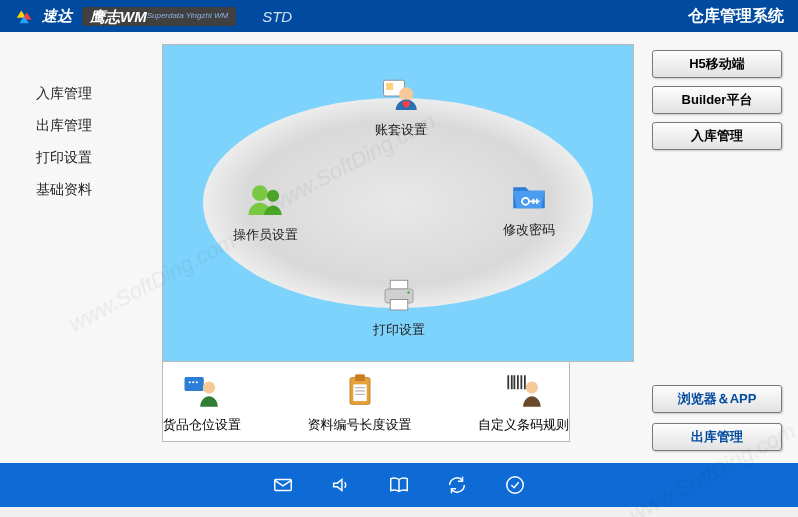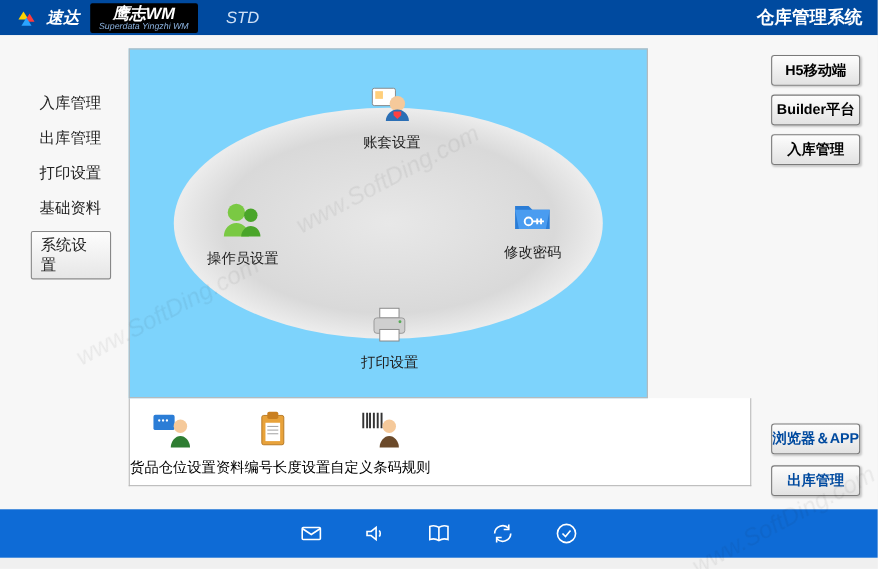--- a/index.html
+++ b/index.html
@@ -2,39 +2,39 @@
 <html><head>
 <meta charset="utf-8">
 <style>
 * { margin: 0; padding: 0; box-sizing: border-box; }
 body { font-family: "Microsoft YaHei", "SimSun", sans-serif; font-size: 13px; background: #f0f0f0; width: 798px; height: 517px; overflow: hidden; }
 
 .header { background: #004a9f; height: 32px; display: flex; align-items: center; padding: 0 14px; color: #fff; }
 .logo-block { display: flex; align-items: center; gap: 6px; }
 .logo-mark { width: 22px; height: 22px; }
 .brand { font-style: italic; font-weight: bold; font-size: 15px; }
-.sub-brand-box { background: #000000; border-radius: 2px; padding: 2px 8px; margin-left: 4px; display: flex; flex-direction: column; align-items: center; line-height: 1; text-align: center; }
+.sub-brand-box { background: #404040; border-radius: 2px; padding: 2px 8px; margin-left: 4px; display: flex; flex-direction: row; align-items: center; line-height: 1; text-align: center; }
 .sub-brand { font-weight: bold; font-style: italic; font-size: 15px; }
 .sub-brand-en { font-size: 8px; color: #8cb3e0; font-style: italic; }
 .std { margin-left: 20px; font-weight: normal; font-style: italic; font-size: 15px; color: #cfe0f5; }
 .header-title { margin-left: auto; font-weight: bold; font-size: 16px; }
 
 .content { display: flex; height: 431px; background: #f7f7f7; }
 
 .sidebar { width: 162px; padding: 18px 16px 0 28px; display: flex; flex-direction: column; gap: 8px; margin-top: 32px; }
 .side-item { font-size: 14px; color: #222; cursor: pointer; padding: 3px 8px; }
 .side-item.active { border: 1px solid #888; background: linear-gradient(#fdfdfd,#e6e6e6); border-radius: 2px; }
 
 .main-area { flex: 1; padding: 12px 8px 0 0; position: relative; }
 .panel { border: 1px solid #b9b9b9; background: #7dd3fc; width: 472px; height: 318px; position: relative; }
 .panel::before { content:""; position:absolute; left:50%; top:50%; transform:translate(-50%,-50%); width: 390px; height: 210px; background: radial-gradient(ellipse at center, #e8e8e8 0%, #d9d9d9 55%, #ececec 70%); border-radius: 50%; }
 .p-item { position:absolute; display:flex; flex-direction:column; align-items:center; gap:4px; font-size:13px; color:#222; cursor:pointer; }
 .icon-box { width: 42px; height: 42px; display:flex; align-items:center; justify-content:center; }
 
-.bottom-strip { width: 566px; border: 1px solid #b9b9b9; border-top: none; background: #fff; height: 80px; display:flex; align-items:center; justify-content:flex-start; }
+.bottom-strip { width: 408px; border: 1px solid #b9b9b9; border-top: none; background: #fff; height: 80px; display:flex; align-items:center; justify-content:space-between; }
 .b-item { display:flex; flex-direction:column; align-items:center; gap:4px; cursor:pointer; font-size:13px; }
 
 .right-col { width: 156px; padding: 18px 16px 12px 10px; display:flex; flex-direction:column; }
 .right-col .top-buttons { display:flex; flex-direction:column; gap:8px; }
 .btn3d { border: 1px solid #7a7a7a; background: linear-gradient(#fdfdfd,#e2e2e2); height: 28px; border-radius: 3px; font-size: 13px; font-weight: bold; display:flex; align-items:center; justify-content:center; cursor:pointer; box-shadow: 1px 1px 2px rgba(0,0,0,.2); }
 .btn3d.blue-text { color:#004a9f; }
 .right-col .spacer { flex:1; }
 .right-col .bottom-buttons { display:flex; flex-direction:column; gap:10px; }
 
 .footer { background:#0e6bd6; height:44px; display:flex; align-items:center; justify-content:center; gap:36px; }
@@ -65,21 +65,20 @@
   <div class="header-title">仓库管理系统</div>
 </div>
 
 <div class="content">
 
   <div class="sidebar">
     <div class="side-item">入库管理</div>
     <div class="side-item">出库管理</div>
     <div class="side-item">打印设置</div>
     <div class="side-item">基础资料</div>
-    <div class="side-item active">系统设置</div>
   </div>
 
   <div class="main-area">
     <div class="panel">
 
       <div class="p-item" style="left:212px; top:30px;">
         <span class="icon-box">
           <svg viewBox="0 0 48 48" width="42" height="42">
             <rect x="4" y="6" width="24" height="18" rx="2" fill="#fff" stroke="#888"></rect>
             <rect x="7" y="9" width="8" height="8" fill="#ffcf7a"></rect>

